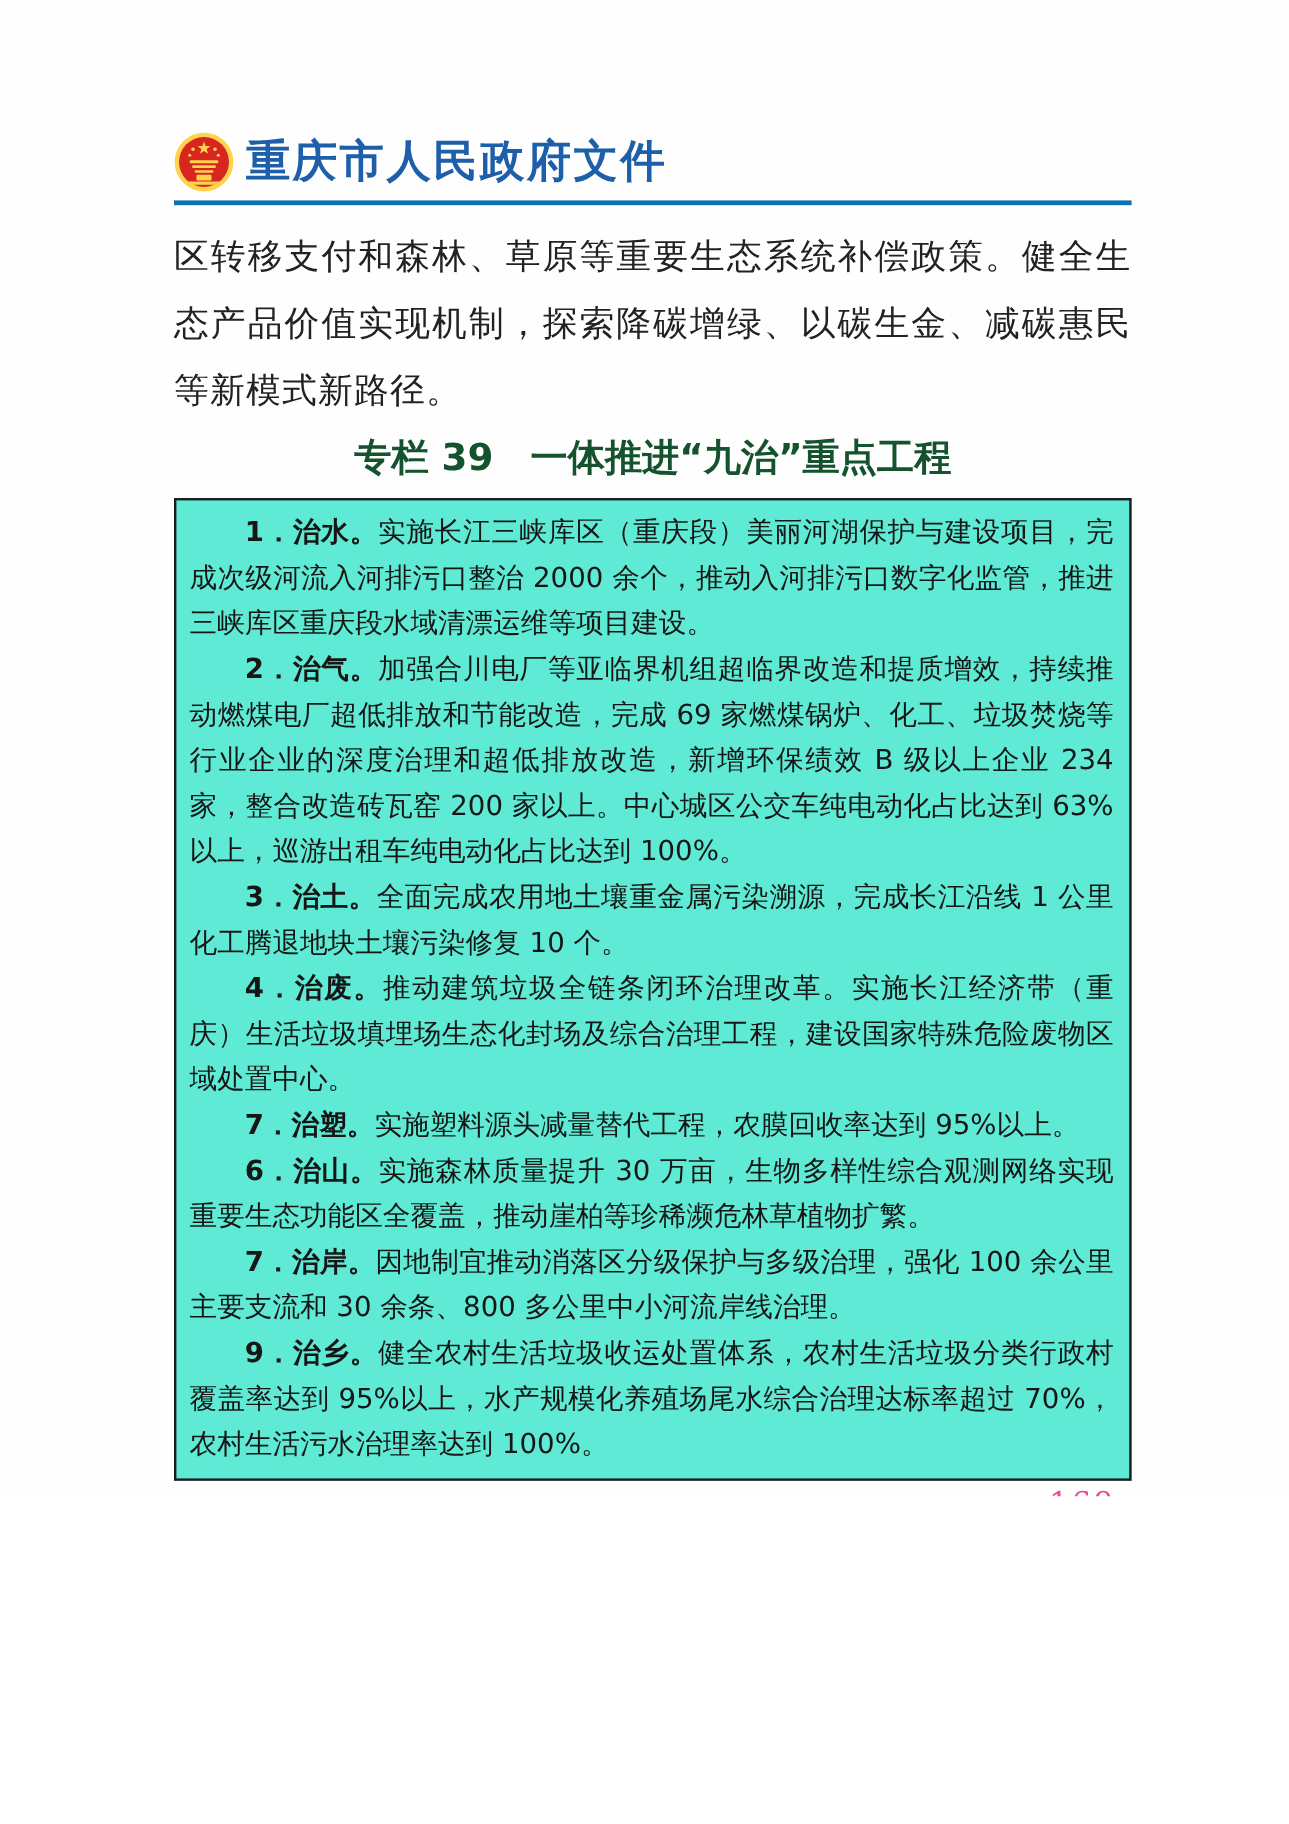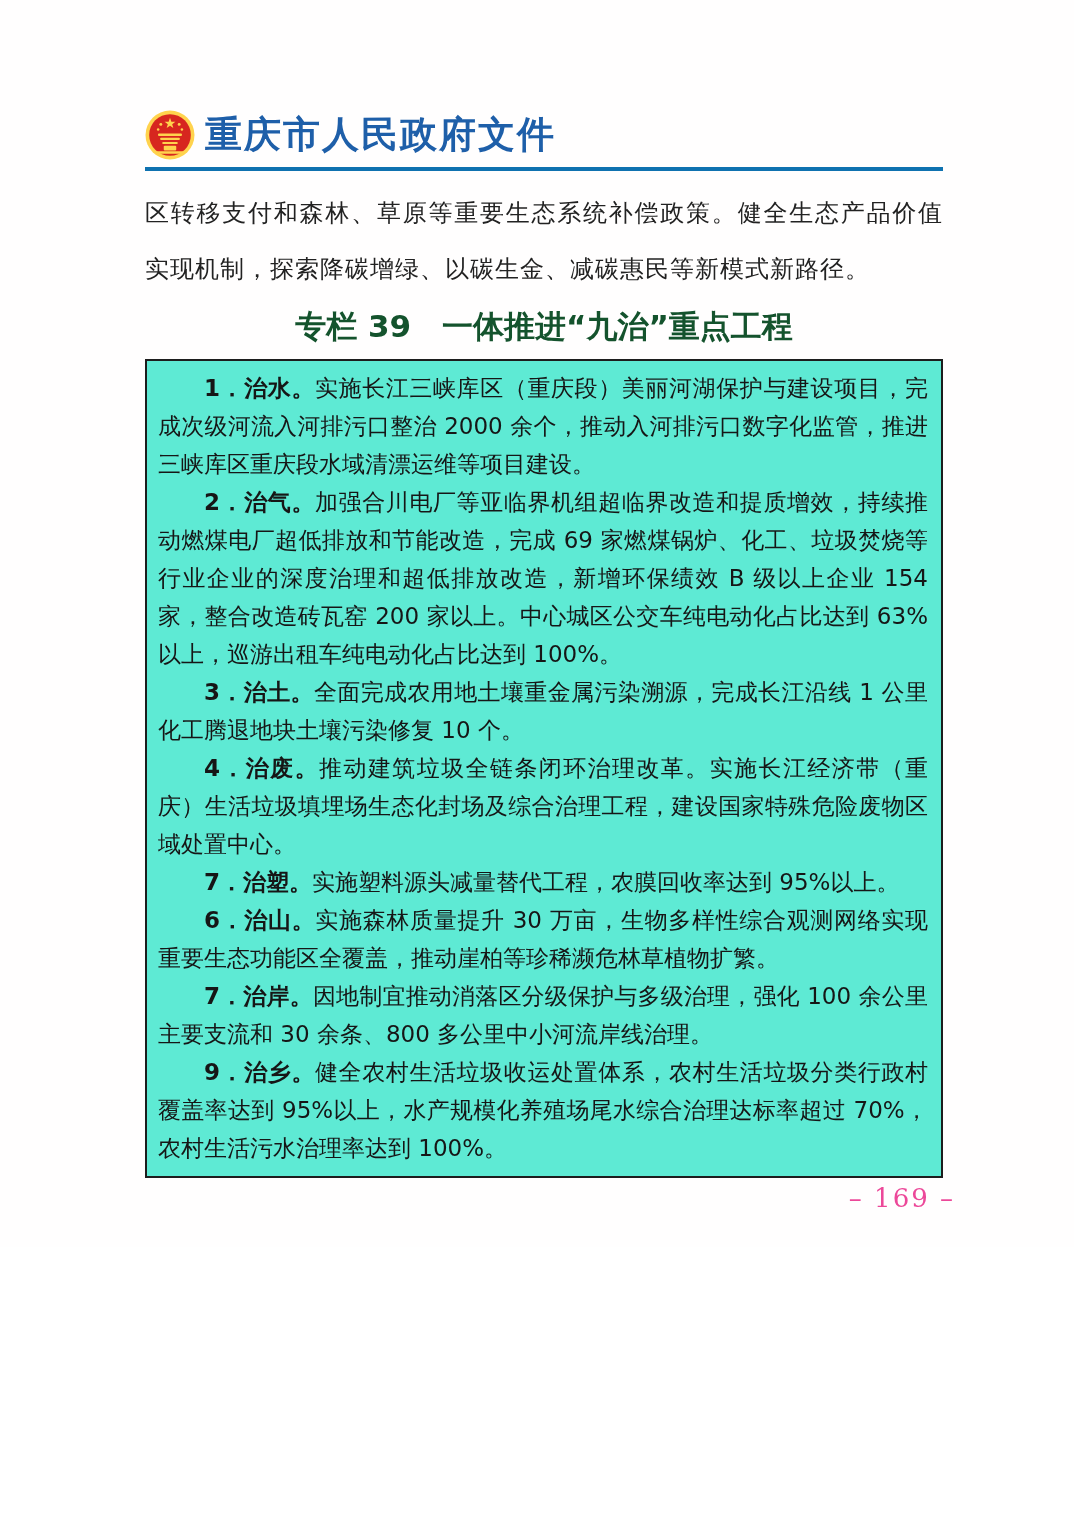--- a/index.html
+++ b/index.html
@@ -20,21 +20,21 @@
     margin:0;font-size:37px;font-weight:bold;letter-spacing:2px;
     color:var(--header_blue,#1e5fa9);
     font-family:"DejaVu Serif","Liberation Serif",serif;
     white-space:nowrap;
   }
   .rule{height:4px;background:var(--rule_blue,#0f72b0);}
   .header-rule{margin-top:7px;}
   
   .body-text{
     margin:14px 0 0 0;
-    font-size:24px;line-height:56px;letter-spacing:1px;
+    font-size:29px;line-height:56px;letter-spacing:1px;
     text-align:justify;text-justify:inter-ideograph;
     color:#222;
   }
   
   .box-title{
     margin:8px 0 0 0;
     font-size:31px;line-height:42px;font-weight:bold;
     text-align:center;color:#14532d;
     font-family:"DejaVu Sans","Liberation Sans",sans-serif;
   }
@@ -96,21 +96,21 @@
     </div>
 
     <div class="rule header-rule"></div>
 
     <p class="body-text">区转移支付和森林、草原等重要生态系统补偿政策。健全生态产品价值实现机制，探索降碳增绿、以碳生金、减碳惠民等新模式新路径。</p>
 
     <h2 class="box-title">专栏 39　一体推进“九治”重点工程</h2>
 
     <div class="box">
       <p class="box-item"><span class="item-label">1．治水。</span><span>实施长江三峡库区（重庆段）美丽河湖保护与建设项目，完成次级河流入河排污口整治 2000 余个，推动入河排污口数字化监管，推进三峡库区重庆段水域清漂运维等项目建设。</span></p>
-      <p class="box-item"><span class="item-label">2．治气。</span><span>加强合川电厂等亚临界机组超临界改造和提质增效，持续推动燃煤电厂超低排放和节能改造，完成 69 家燃煤锅炉、化工、垃圾焚烧等行业企业的深度治理和超低排放改造，新增环保绩效 B 级以上企业 154 家，整合改造砖瓦窑 200 家以上。中心城区公交车纯电动化占比达到 63%以上，巡游出租车纯电动化占比达到 100%。</span></p>
+      <p class="box-item"><span class="item-label">2．治气。</span><span>加强合川电厂等亚临界机组超临界改造和提质增效，持续推动燃煤电厂超低排放和节能改造，完成 69 家燃煤锅炉、化工、垃圾焚烧等行业企业的深度治理和超低排放改造，新增环保绩效 B 级以上企业 234 家，整合改造砖瓦窑 200 家以上。中心城区公交车纯电动化占比达到 63%以上，巡游出租车纯电动化占比达到 100%。</span></p>
       <p class="box-item"><span class="item-label">3．治土。</span><span>全面完成农用地土壤重金属污染溯源，完成长江沿线 1 公里化工腾退地块土壤污染修复 10 个。</span></p>
       <p class="box-item"><span class="item-label">4．治废。</span><span>推动建筑垃圾全链条闭环治理改革。实施长江经济带（重庆）生活垃圾填埋场生态化封场及综合治理工程，建设国家特殊危险废物区域处置中心。</span></p>
       <p class="box-item"><span class="item-label">7．治塑。</span><span>实施塑料源头减量替代工程，农膜回收率达到 95%以上。</span></p>
       <p class="box-item"><span class="item-label">6．治山。</span><span>实施森林质量提升 30 万亩，生物多样性综合观测网络实现重要生态功能区全覆盖，推动崖柏等珍稀濒危林草植物扩繁。</span></p>
       <p class="box-item"><span class="item-label">7．治岸。</span><span>因地制宜推动消落区分级保护与多级治理，强化 100 余公里主要支流和 30 余条、800 多公里中小河流岸线治理。</span></p>
       <p class="box-item"><span class="item-label">9．治乡。</span><span>健全农村生活垃圾收运处置体系，农村生活垃圾分类行政村覆盖率达到 95%以上，水产规模化养殖场尾水综合治理达标率超过 70%，农村生活污水治理率达到 100%。</span></p>
     </div>
 
     <div class="page-number">– 169 –</div>
   </div>

